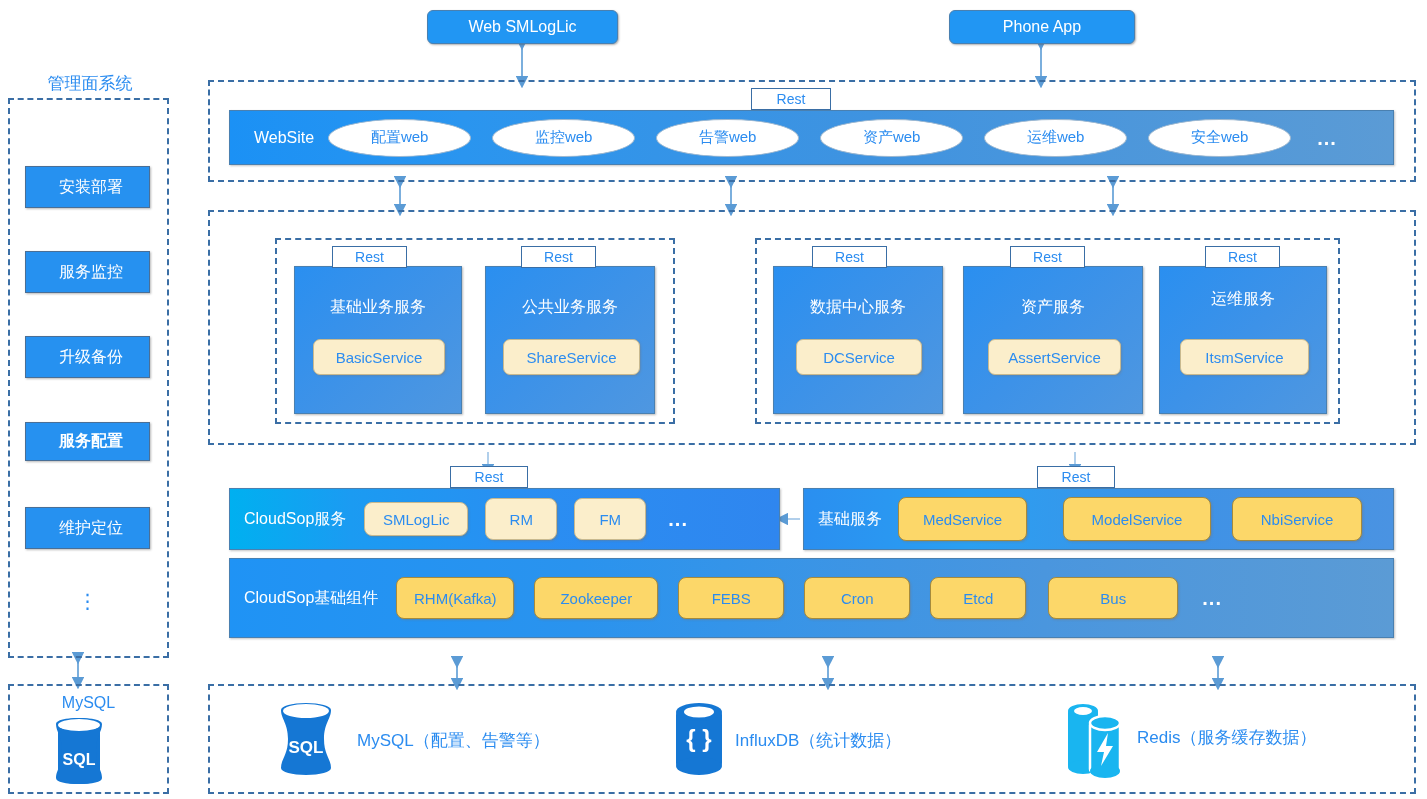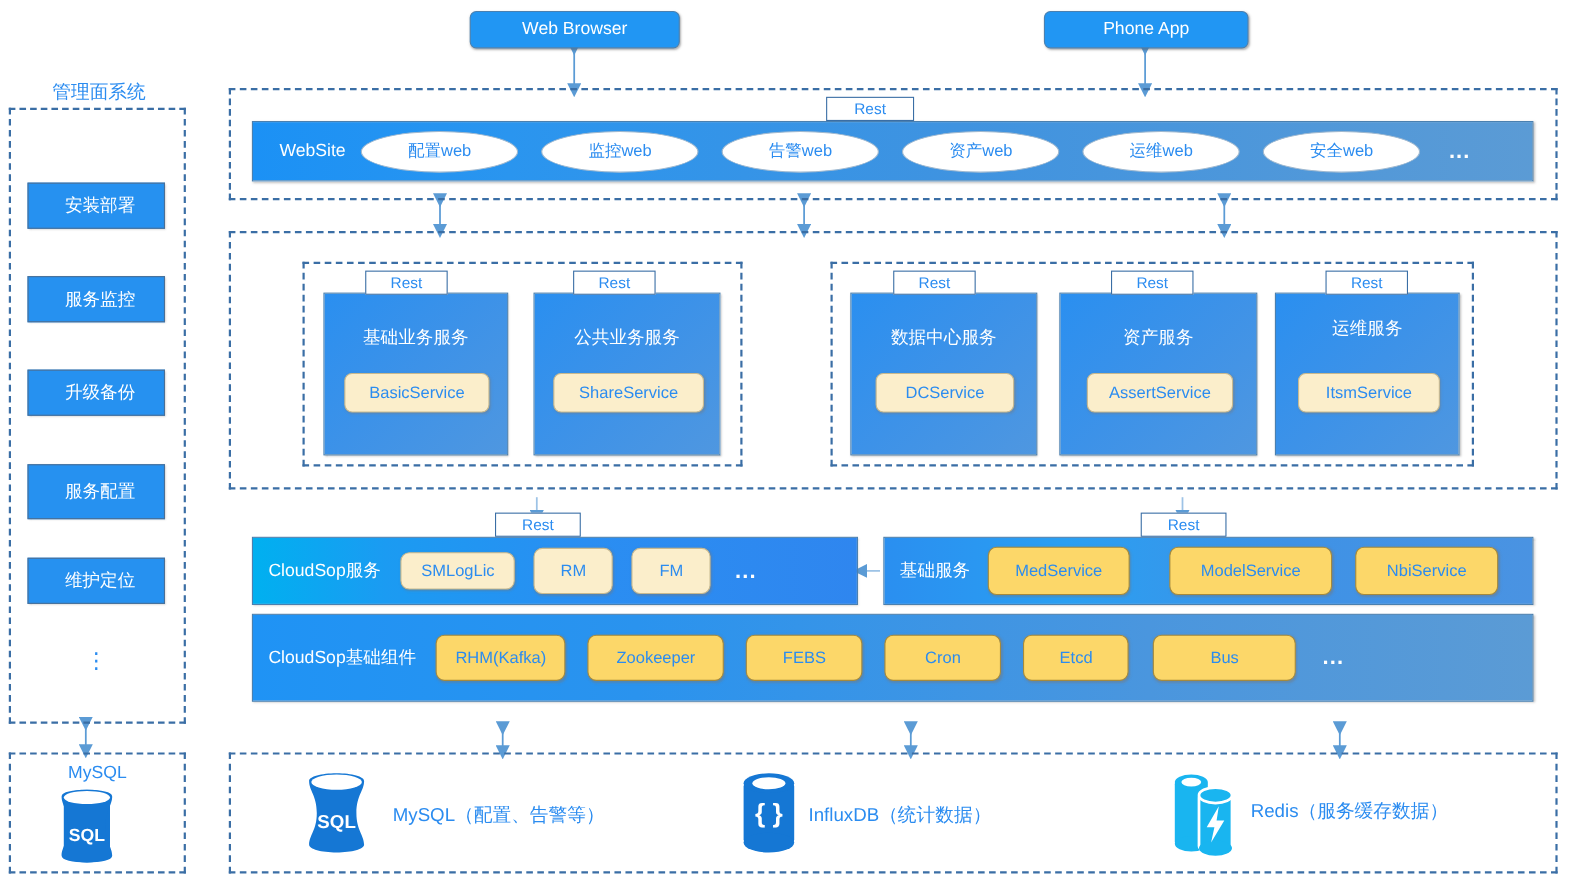--- a/index.html
+++ b/index.html
@@ -217,40 +217,40 @@
       <line x1="488" y1="452" x2="488" y2="470"></line>
       <line x1="1075" y1="452" x2="1075" y2="470"></line>
     </g>
 
     <g stroke="#9dc3e6" stroke-width="1.6" fill="none" marker-end="url(#ah)">
       <line x1="800" y1="519" x2="782" y2="519"></line>
     </g>
   </svg>
 
   <div class="client-box" style="left:427px; top:10px; width:191px; height:34px;">
-    <span>Web Browser</span>
+    <span>Web SMLogLic</span>
   </div>
   <div class="client-box" style="left:949px; top:10px; width:186px; height:34px;">
     <span>Phone App</span>
   </div>
 
   <div class="section-title" style="left:10px; top:72px; width:160px;">管理面系统</div>
 
   <div class="dash" style="left:8px; top:98px; width:161px; height:560px;"></div>
 
   <div class="mgmt-box" style="left:25px; top:166px; width:125px; height:42px;">
     <span>安装部署</span>
   </div>
   <div class="mgmt-box" style="left:25px; top:251px; width:125px; height:42px;">
     <span>服务监控</span>
   </div>
   <div class="mgmt-box" style="left:25px; top:336px; width:125px; height:42px;">
     <span>升级备份</span>
   </div>
-  <div class="mgmt-box" style="left:25px; top:422px; width:125px; height:50px;">
+  <div class="mgmt-box" style="left:25px; top:422px; width:125px; height:39px;font-weight:bold;">
     <span>服务配置</span>
   </div>
   <div class="mgmt-box" style="left:25px; top:507px; width:125px; height:42px;">
     <span>维护定位</span>
   </div>
   <div class="vdots" style="left:25px; top:598px; width:125px;">⋮</div>
 
   <div class="dash" style="left:8px; top:684px; width:161px; height:110px;"></div>
   <div class="db-label" style="left:8px; top:694px; width:161px; text-align:center; font-size:16px;">MySQL</div>
   <div class="abs" style="left:50px; top:718px; width:58px; height:66px;">

